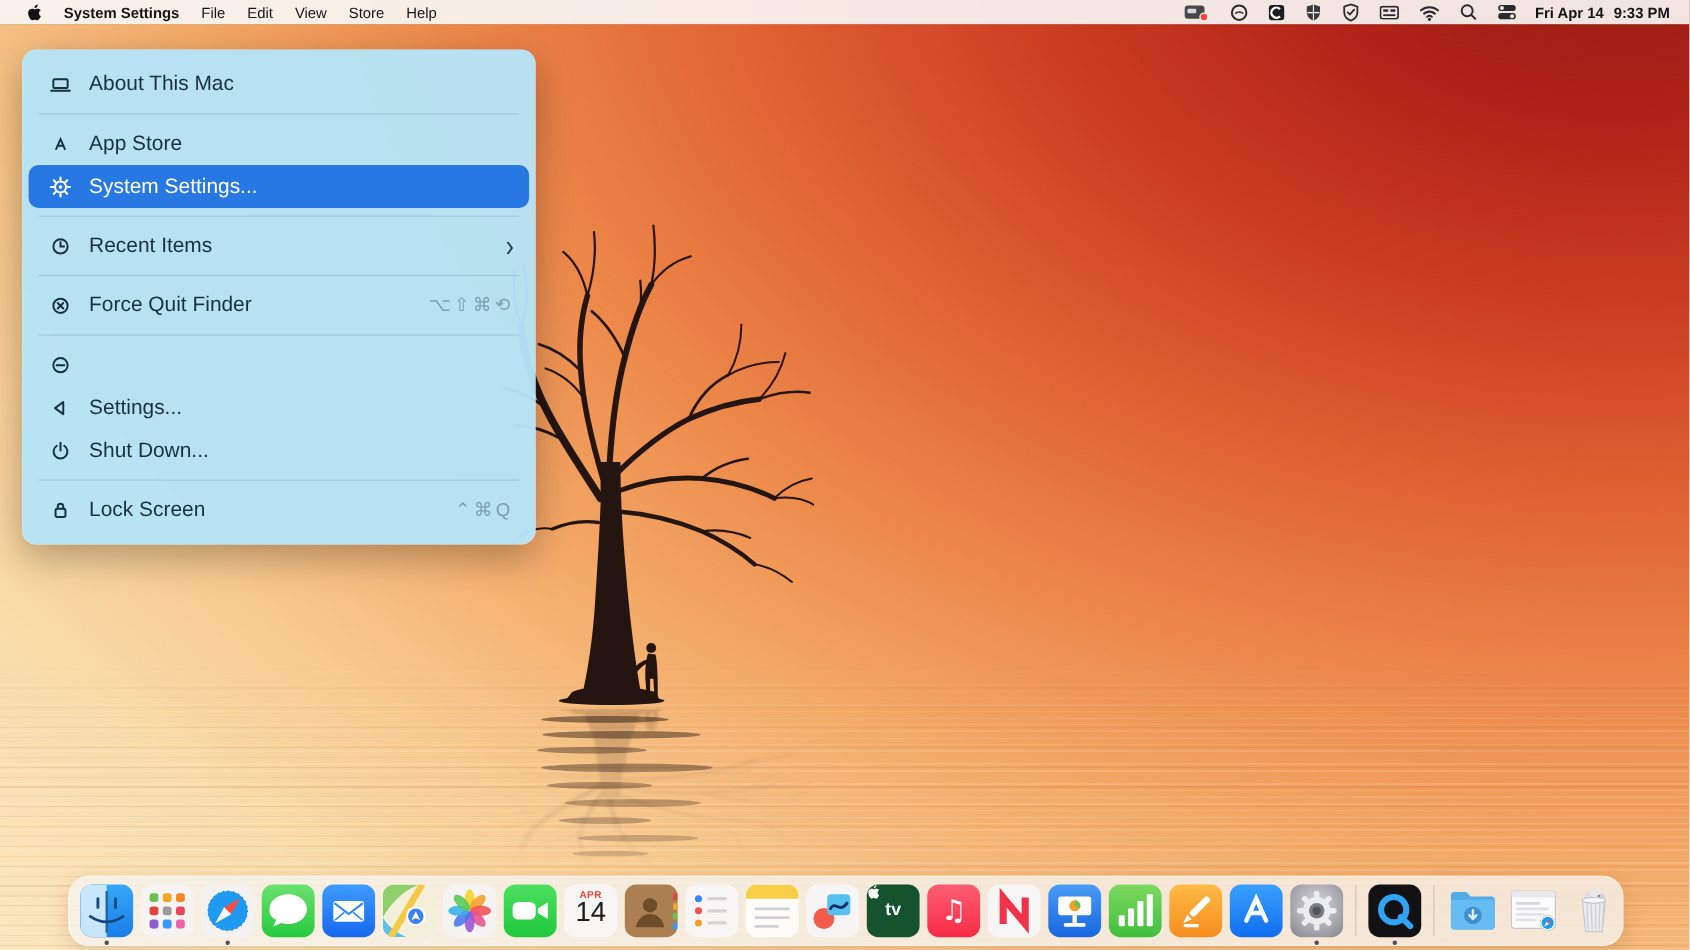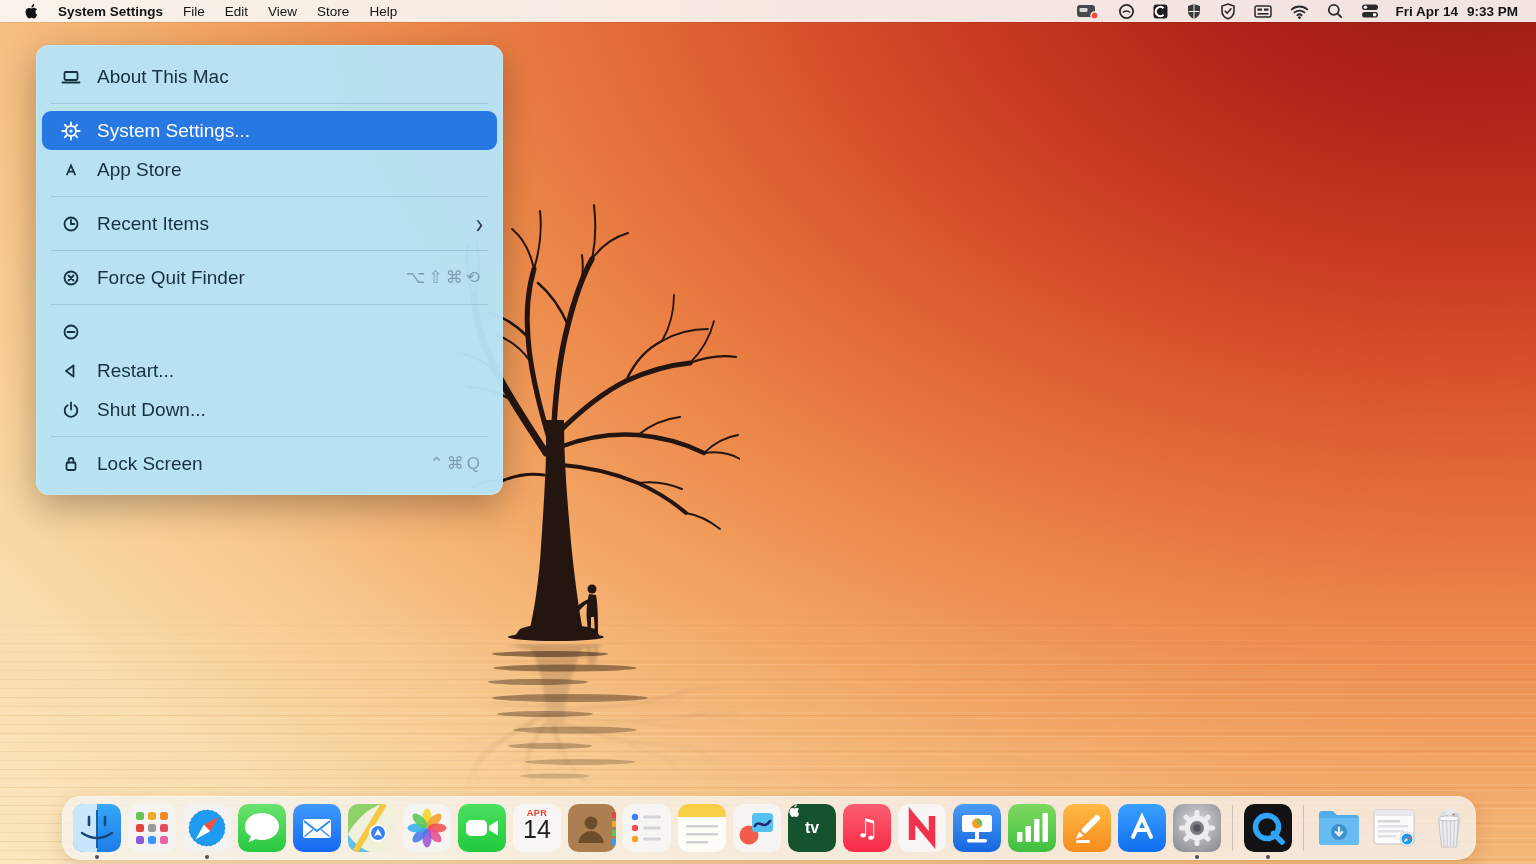--- a/index.html
+++ b/index.html
@@ -34,21 +34,21 @@
   .mb-item{padding:0 10px;height:22px;display:flex;align-items:center;cursor:default;}
   .mb-appname{font-weight:bold;}
   .mb-right{margin-left:auto;display:flex;align-items:center;gap:6px;font-weight:bold;}
   .st-icon{height:22px;display:flex;align-items:center;padding:0 6px;}
   .mb-clock{display:flex;gap:9px;padding:0 4px;font-size:13.5px;}
 
   
   .apple-menu{position:absolute;left:20px;top:45px;width:467px;
     background:rgba(182,227,246,0.97);border-radius:13px;
     box-shadow:0 12px 34px rgba(0,0,0,0.28), 0 0 0 0.5px rgba(255,255,255,0.35) inset;
-    padding:12px 0;box-sizing:border-box;color:#17313e;margin-left:16px;}
+    padding:12px 0;box-sizing:border-box;color:#17313e;}
   .am-row{height:39px;display:flex;align-items:center;padding:0 20px 0 22px;font-size:19px;}
   .am-row.hl{background:#2878e4;color:#ffffff;border-radius:9px;margin:0 6px;
     padding:0 14px 0 16px;}
   .am-ic{width:26px;display:flex;justify-content:center;margin-right:13px;flex:none;}
   .am-ic svg{display:block;}
   .am-label{flex:1;}
   .am-short{color:#7e9fb3;font-size:17px;letter-spacing:3px;}
   .am-chev{color:#2b3b46;font-size:22px;line-height:1;transform:scaleY(1.25);}
   .am-sep{height:1px;background:rgba(40,85,115,0.18);margin:7px 15px;}
 
@@ -234,48 +234,48 @@
     <div class="am-row">
       <span class="am-ic">
           <svg width="22" height="22" viewBox="0 0 22 22" fill="none" stroke="currentColor" stroke-width="1.8" stroke-linecap="round">
             <rect x="4.5" y="6" width="13" height="8" rx="1.2"></rect>
             <path d="M2.5,16.5 H19.5"></path>
           </svg>
         </span>
       <span class="am-label">About This Mac</span>
     </div>
     <div class="am-sep"></div>
+    <div class="am-row">
+      <span class="am-ic">
+          <svg width="22" height="22" viewBox="0 0 22 22" fill="none" stroke="currentColor" stroke-width="1.8" stroke-linecap="round">
+            <path d="M7,15.5 L11,6.5 L15,15.5"></path>
+            <path d="M8.6,12.6 H13.4"></path>
+          </svg>
+        </span>
+      <span class="am-label">App Store</span>
+    </div>
     <div class="am-row hl">
       <span class="am-ic">
           <svg width="22" height="22" viewBox="0 0 22 22" fill="none" stroke="currentColor" stroke-linecap="round">
             <circle cx="11" cy="11" r="5" stroke-width="1.8"></circle>
             <circle cx="11" cy="11" r="1.6" fill="currentColor" stroke="none"></circle>
             <g stroke-width="2">
               <path d="M17.4,11 H19.6"></path>
               <path d="M2.4,11 H4.6"></path>
               <path d="M11,2.4 V4.6"></path>
               <path d="M11,17.4 V19.6"></path>
               <path d="M15.5,6.5 L17.1,4.9"></path>
               <path d="M4.9,17.1 L6.5,15.5"></path>
               <path d="M15.5,15.5 L17.1,17.1"></path>
               <path d="M4.9,4.9 L6.5,6.5"></path>
             </g>
           </svg>
         </span>
       <span class="am-label">System Settings...</span>
     </div>
-    <div class="am-row">
-      <span class="am-ic">
-          <svg width="22" height="22" viewBox="0 0 22 22" fill="none" stroke="currentColor" stroke-width="1.8" stroke-linecap="round">
-            <path d="M7,15.5 L11,6.5 L15,15.5"></path>
-            <path d="M8.6,12.6 H13.4"></path>
-          </svg>
-        </span>
-      <span class="am-label">App Store</span>
-    </div>
     <div class="am-sep"></div>
     <div class="am-row">
       <span class="am-ic">
           <svg width="22" height="22" viewBox="0 0 22 22" fill="none" stroke="currentColor" stroke-width="1.8" stroke-linecap="round">
             <circle cx="11" cy="11" r="6.5"></circle>
             <path d="M11,7 V11 L14.2,11"></path>
           </svg>
         </span>
       <span class="am-label">Recent Items</span>
       <span class="am-chev">›</span>
@@ -299,21 +299,21 @@
             <path d="M7.5,11 H14.5"></path>
           </svg>
         </span>
     </div>
     <div class="am-row">
       <span class="am-ic">
           <svg width="22" height="22" viewBox="0 0 22 22" fill="none" stroke="currentColor" stroke-width="1.8" stroke-linejoin="round">
             <path d="M13.5,5.5 L6,11 L13.5,16.5 Z"></path>
           </svg>
         </span>
-      <span class="am-label">Restart...</span>
+      <span class="am-label">Settings...</span>
     </div>
     <div class="am-row">
       <span class="am-ic">
           <svg width="22" height="22" viewBox="0 0 22 22" fill="none" stroke="currentColor" stroke-width="1.8" stroke-linecap="round">
             <path d="M7.6,6.2 A6.3,6.3 0 1 0 14.4,6.2"></path>
             <path d="M11,3.5 V10.5"></path>
           </svg>
         </span>
       <span class="am-label">Shut Down...</span>
     </div>

